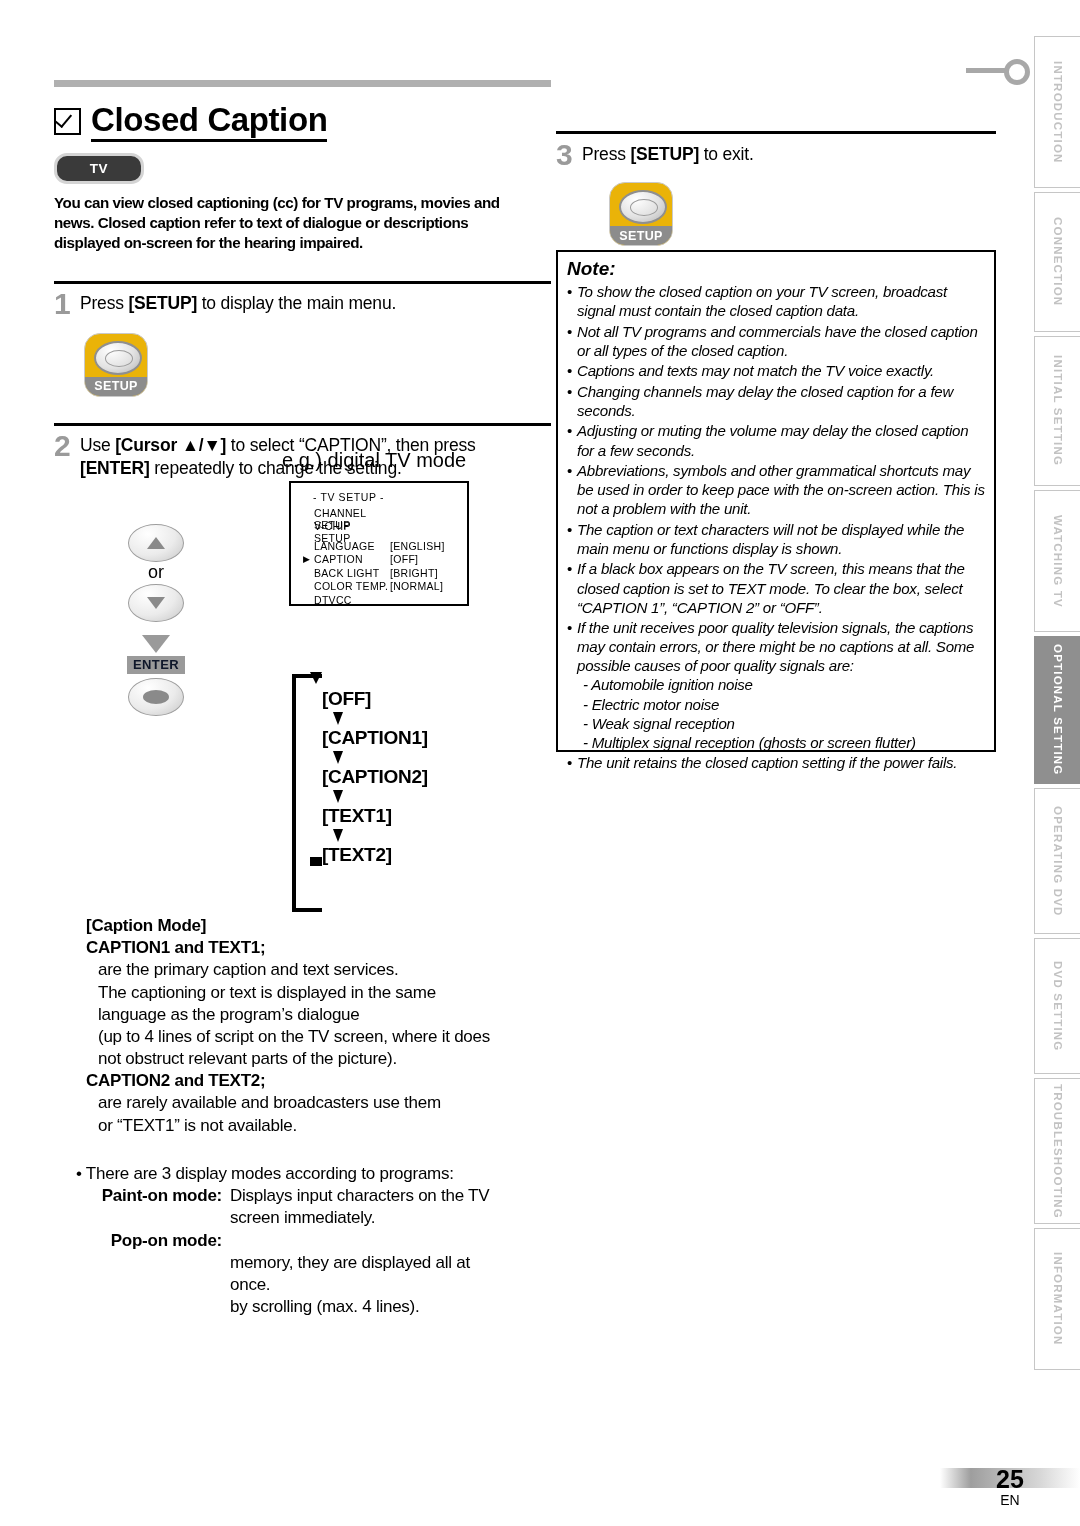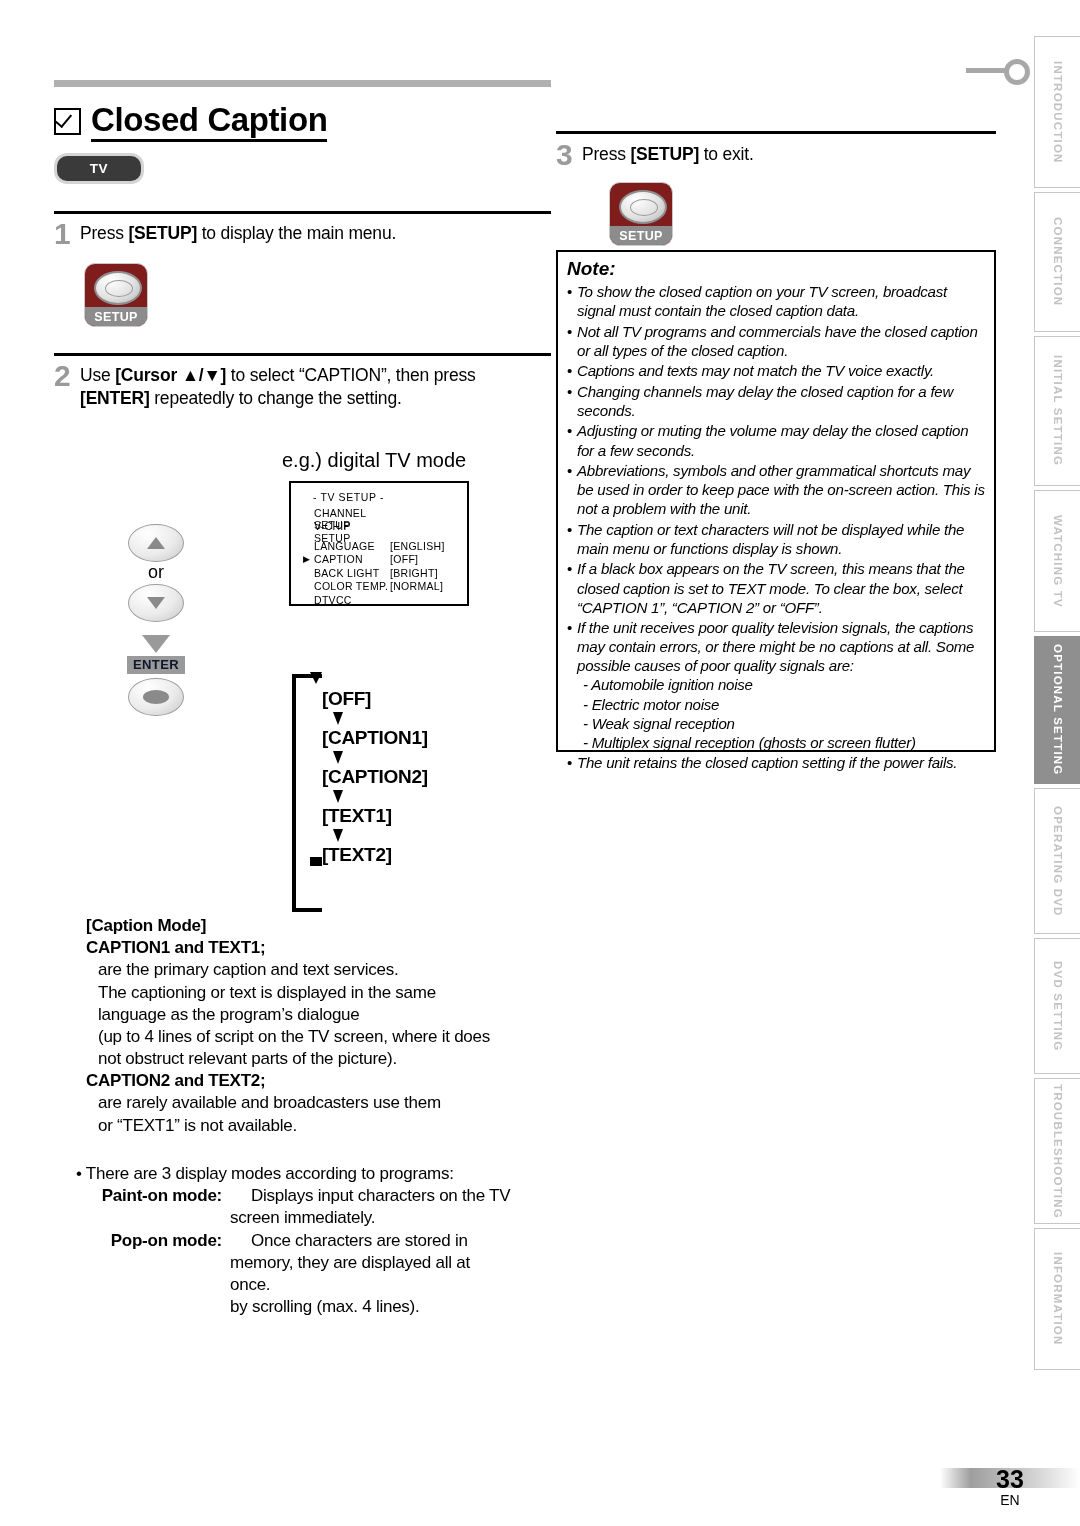--- a/index.html
+++ b/index.html
@@ -75,22 +75,22 @@
   .step { display: flex; align-items: flex-start; }
   .step-num {
     font-size: 30px; font-weight: bold; color: #9a9a9a;
     line-height: 1; width: 26px; flex: none; margin-top: -3px;
   }
   .step-body { font-size: 17.5px; line-height: 1.32; letter-spacing: -0.2px; }
   .step-body b { font-weight: bold; }
 
   
   .setup-btn {
-    width: 62px; height: 62px; border-radius: 11px;
-    background: #7f1d1d; border: 1px solid #c9c9c9;
+    width: 62px; height: 62px; border-radius: 16px;
+    background: #eab308; border: 1px solid #c9c9c9;
     position: relative; overflow: hidden;
   }
   .setup-btn .oval {
     position: absolute; left: 9px; top: 7px; width: 44px; height: 30px;
     border-radius: 50%;
     background: radial-gradient(ellipse at 35% 25%, #ffffff 0%, #e2e2e2 55%, #b4b4b4 100%);
     border: 2px solid #8f8f8f;
   }
   .setup-btn .oval:after {
     content: ""; position: absolute; left: 9px; top: 7px;
@@ -172,21 +172,21 @@
 
   
   .capmode { position: absolute; left: 86px; top: 915px; width: 450px; font-size: 17px; line-height: 1.305; letter-spacing: -0.25px; }
   .capmode .bold { font-weight: bold; }
   .capmode .indent { padding-left: 12px; }
 
   .modes { position: absolute; left: 76px; top: 1163px; width: 460px; font-size: 17px; line-height: 1.305; letter-spacing: -0.25px; }
   .modes .bullet-line { padding-left: 0; }
   .mode-row { display: flex; }
   .mode-name { width: 146px; flex: none; font-weight: bold; text-align: right; padding-right: 8px; }
-  .mode-desc { flex: 1; margin-left: 21px; }
+  .mode-desc { flex: 1; }
   .mode-cont { padding-left: 154px; }
 
   
   .right-col { position: absolute; left: 556px; top: 131px; width: 440px; }
   .r-rule { width: 440px; height: 3px; background: #000; margin-bottom: 9px; }
 
   .note-box {
     position: absolute; left: 556px; top: 250px;
     width: 440px; height: 502px;
     border: 2px solid #000; background: #fff;
@@ -243,20 +243,21 @@
   <div class="left-col">
     <div class="head-rule"></div>
 
     <div class="title-row">
       <div class="checkbox-glyph"></div>
       <h1 class="title">Closed Caption</h1>
     </div>
 
     <div class="tv-badge">TV</div>
 
+    <div class="intro">You can view closed captioning (cc) for TV programs, movies and news. Closed caption refer to text of dialogue or descriptions displayed on-screen for the hearing impaired.</div>
 
     <div class="step-rule"></div>
     <div class="step">
       <div class="step-num">1</div>
       <div class="step-body">
         <span>Press </span><b>[SETUP]</b><span> to display the main menu.</span>
       </div>
     </div>
     <div style="margin: 14px 0 0 30px;">
       <div class="setup-btn">
@@ -366,21 +367,20 @@
     <div class="bullet-line">• There are 3 display modes according to programs:</div>
 
     <div class="mode-row">
       <div class="mode-name">Paint-on mode:</div>
       <div class="mode-desc">Displays input characters on the TV</div>
     </div>
     <div class="mode-cont">screen immediately.</div>
 
     <div class="mode-row">
       <div class="mode-name">Pop-on mode:</div>
-      <div class="mode-desc">Once characters are stored in</div>
     </div>
     <div class="mode-cont">memory, they are displayed all at</div>
     <div class="mode-cont">once.</div>
 
     <div class="mode-cont">by scrolling (max. 4 lines).</div>
   </div>
 
   <div class="right-col">
     <div class="r-rule"></div>
     <div class="step">
@@ -472,17 +472,17 @@
     <div class="tab" style="height:146px">
         <span>TROUBLESHOOTING</span>
       </div>
     <div class="tab" style="height:142px">
         <span>INFORMATION</span>
       </div>
   </div>
 
   <div class="footer">
     <div class="pgbar"></div>
-    <div class="pgnum">33</div>
+    <div class="pgnum">25</div>
     <div class="pglang">EN</div>
   </div>
 
 </div>
 
 </body></html>

